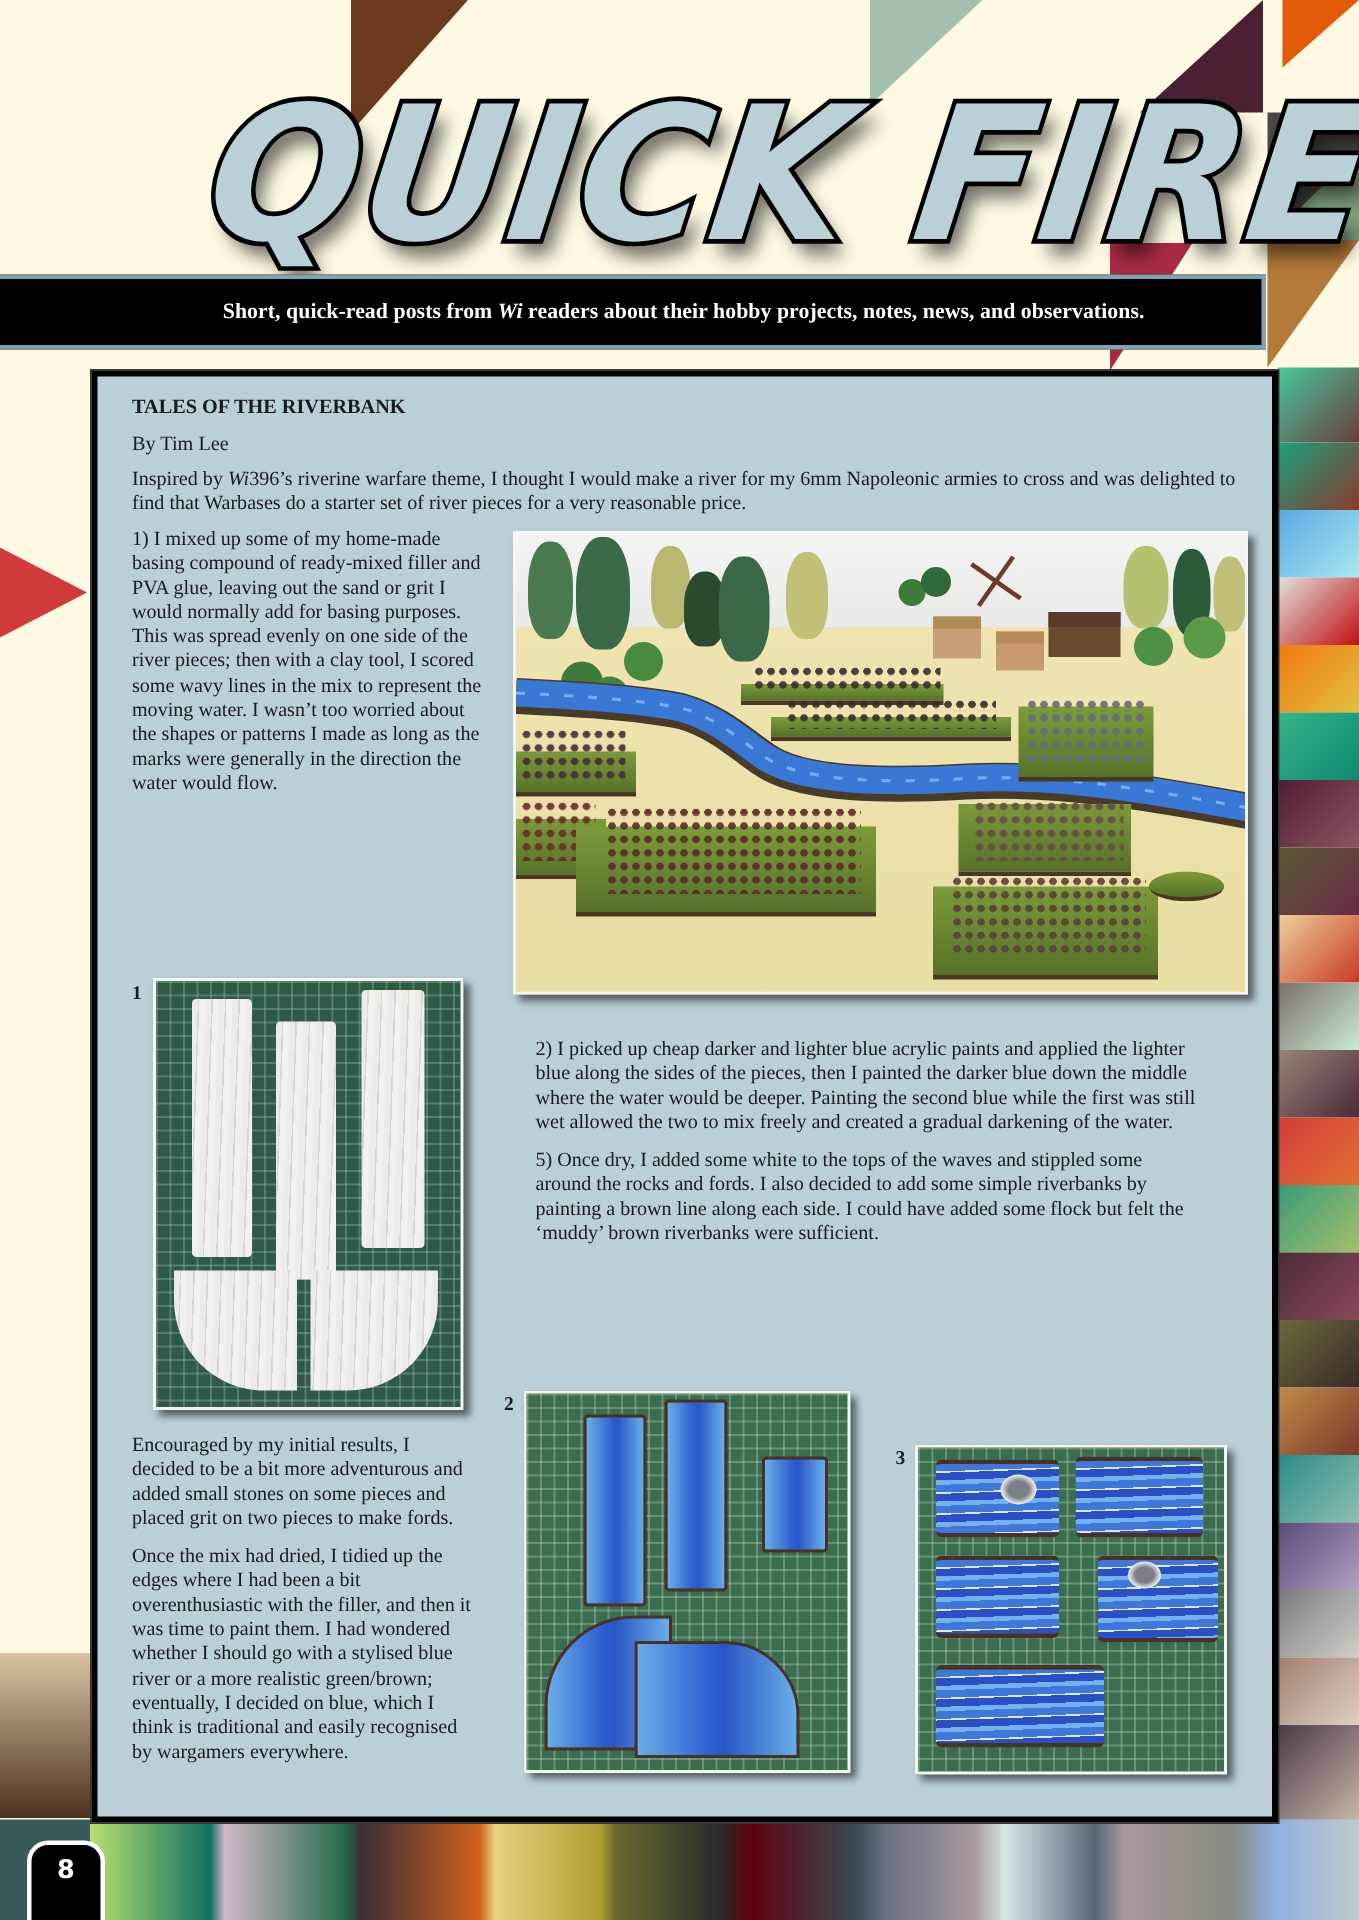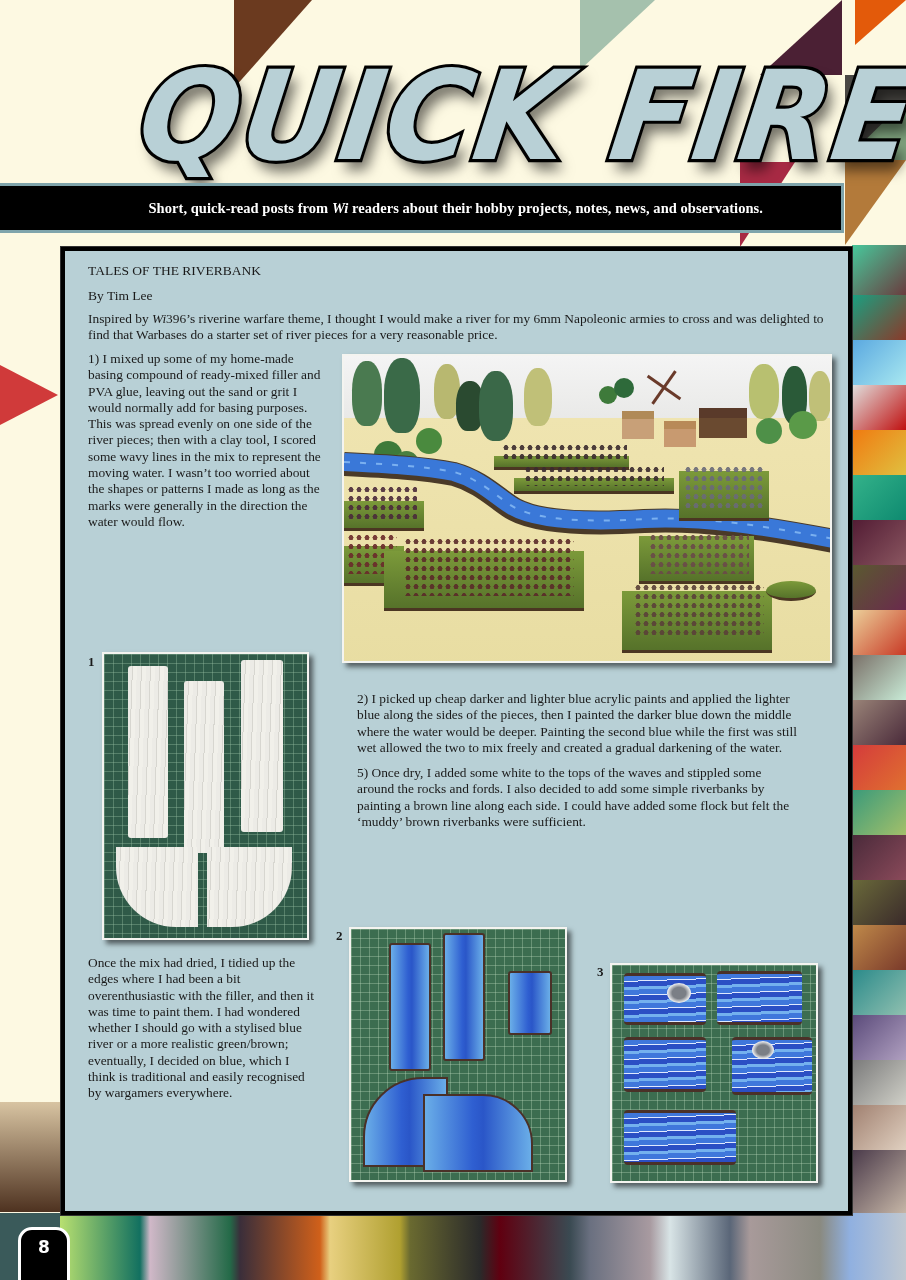--- a/index.html
+++ b/index.html
@@ -44,21 +44,21 @@
   }
   .banner-text i { font-style: italic; }
 
   
   .panel {
     position: absolute; left: 61px; top: 247px; width: 791px; height: 968px;
     background: #b8d0d6; border: 4px solid #000; z-index: 3;
     box-shadow: 0 0 0 1px #333;
   }
   .p-text { font-size: 13.4px; line-height: 16.3px; }
-  .article-title { position: absolute; left: 23px; top: 12px; font-weight: normal; font-size: 13.5px; }
+  .article-title { position: absolute; left: 23px; top: 12px; font-weight: bold; font-size: 13.5px; }
   .byline { position: absolute; left: 23px; top: 37px; font-weight: normal; font-size: 13.5px; }
   .intro { position: absolute; left: 23px; top: 60px; width: 740px; }
   .intro i { font-style: italic; }
 
   .col-left-1 { position: absolute; left: 23px; top: 100px; width: 240px; }
   .col-left-1 p { margin-bottom: 9px; }
   .col-mid { position: absolute; left: 292px; top: 440px; width: 440px; }
   .col-mid p { margin-bottom: 9px; }
   .col-left-2 { position: absolute; left: 23px; top: 704px; width: 230px; }
   .col-left-2 p { margin-bottom: 9px; }
@@ -217,20 +217,21 @@
     <div class="strip" style="left:12px;top:193px;width:82px;height:80px;border-radius:0 0 0 60px;"></div>
     <div class="strip" style="left:103px;top:193px;width:85px;height:80px;border-radius:0 0 60px 0;"></div>
   </div>
 
   <div class="col-mid p-text">
     <p>2) I picked up cheap darker and lighter blue acrylic paints and applied the lighter blue along the sides of the pieces, then I painted the darker blue down the middle where the water would be deeper. Painting the second blue while the first was still wet allowed the two to mix freely and created a gradual darkening of the water.</p>
     <p>5) Once dry, I added some white to the tops of the waves and stippled some around the rocks and fords. I also decided to add some simple riverbanks by painting a brown line along each side. I could have added some flock but felt the ‘muddy’ brown riverbanks were sufficient.</p>
   </div>
 
   <div class="col-left-2 p-text">
+    <p>Encouraged by my initial results, I decided to be a bit more adventurous and added small stones on some pieces and placed grit on two pieces to make fords.</p>
     <p>Once the mix had dried, I tidied up the edges where I had been a bit overenthusiastic with the filler, and then it was time to paint them. I had wondered whether I should go with a stylised blue river or a more realistic green/brown; eventually, I decided on blue, which I think is traditional and easily recognised by wargamers everywhere.</p>
   </div>
 
   <div class="fig-label" style="left:271px;top:677px;">2</div>
   <div class="photo ph-2">
     <div class="blue" style="left:38px;top:14px;width:42px;height:128px;"></div>
     <div class="blue" style="left:92px;top:4px;width:42px;height:128px;"></div>
     <div class="blue" style="left:157px;top:42px;width:44px;height:64px;"></div>
     <div class="blue" style="left:12px;top:148px;width:85px;height:90px;border-radius:60px 0 0 0;"></div>
     <div class="blue" style="left:72px;top:165px;width:110px;height:78px;border-radius:0 50px 0 0;"></div>

